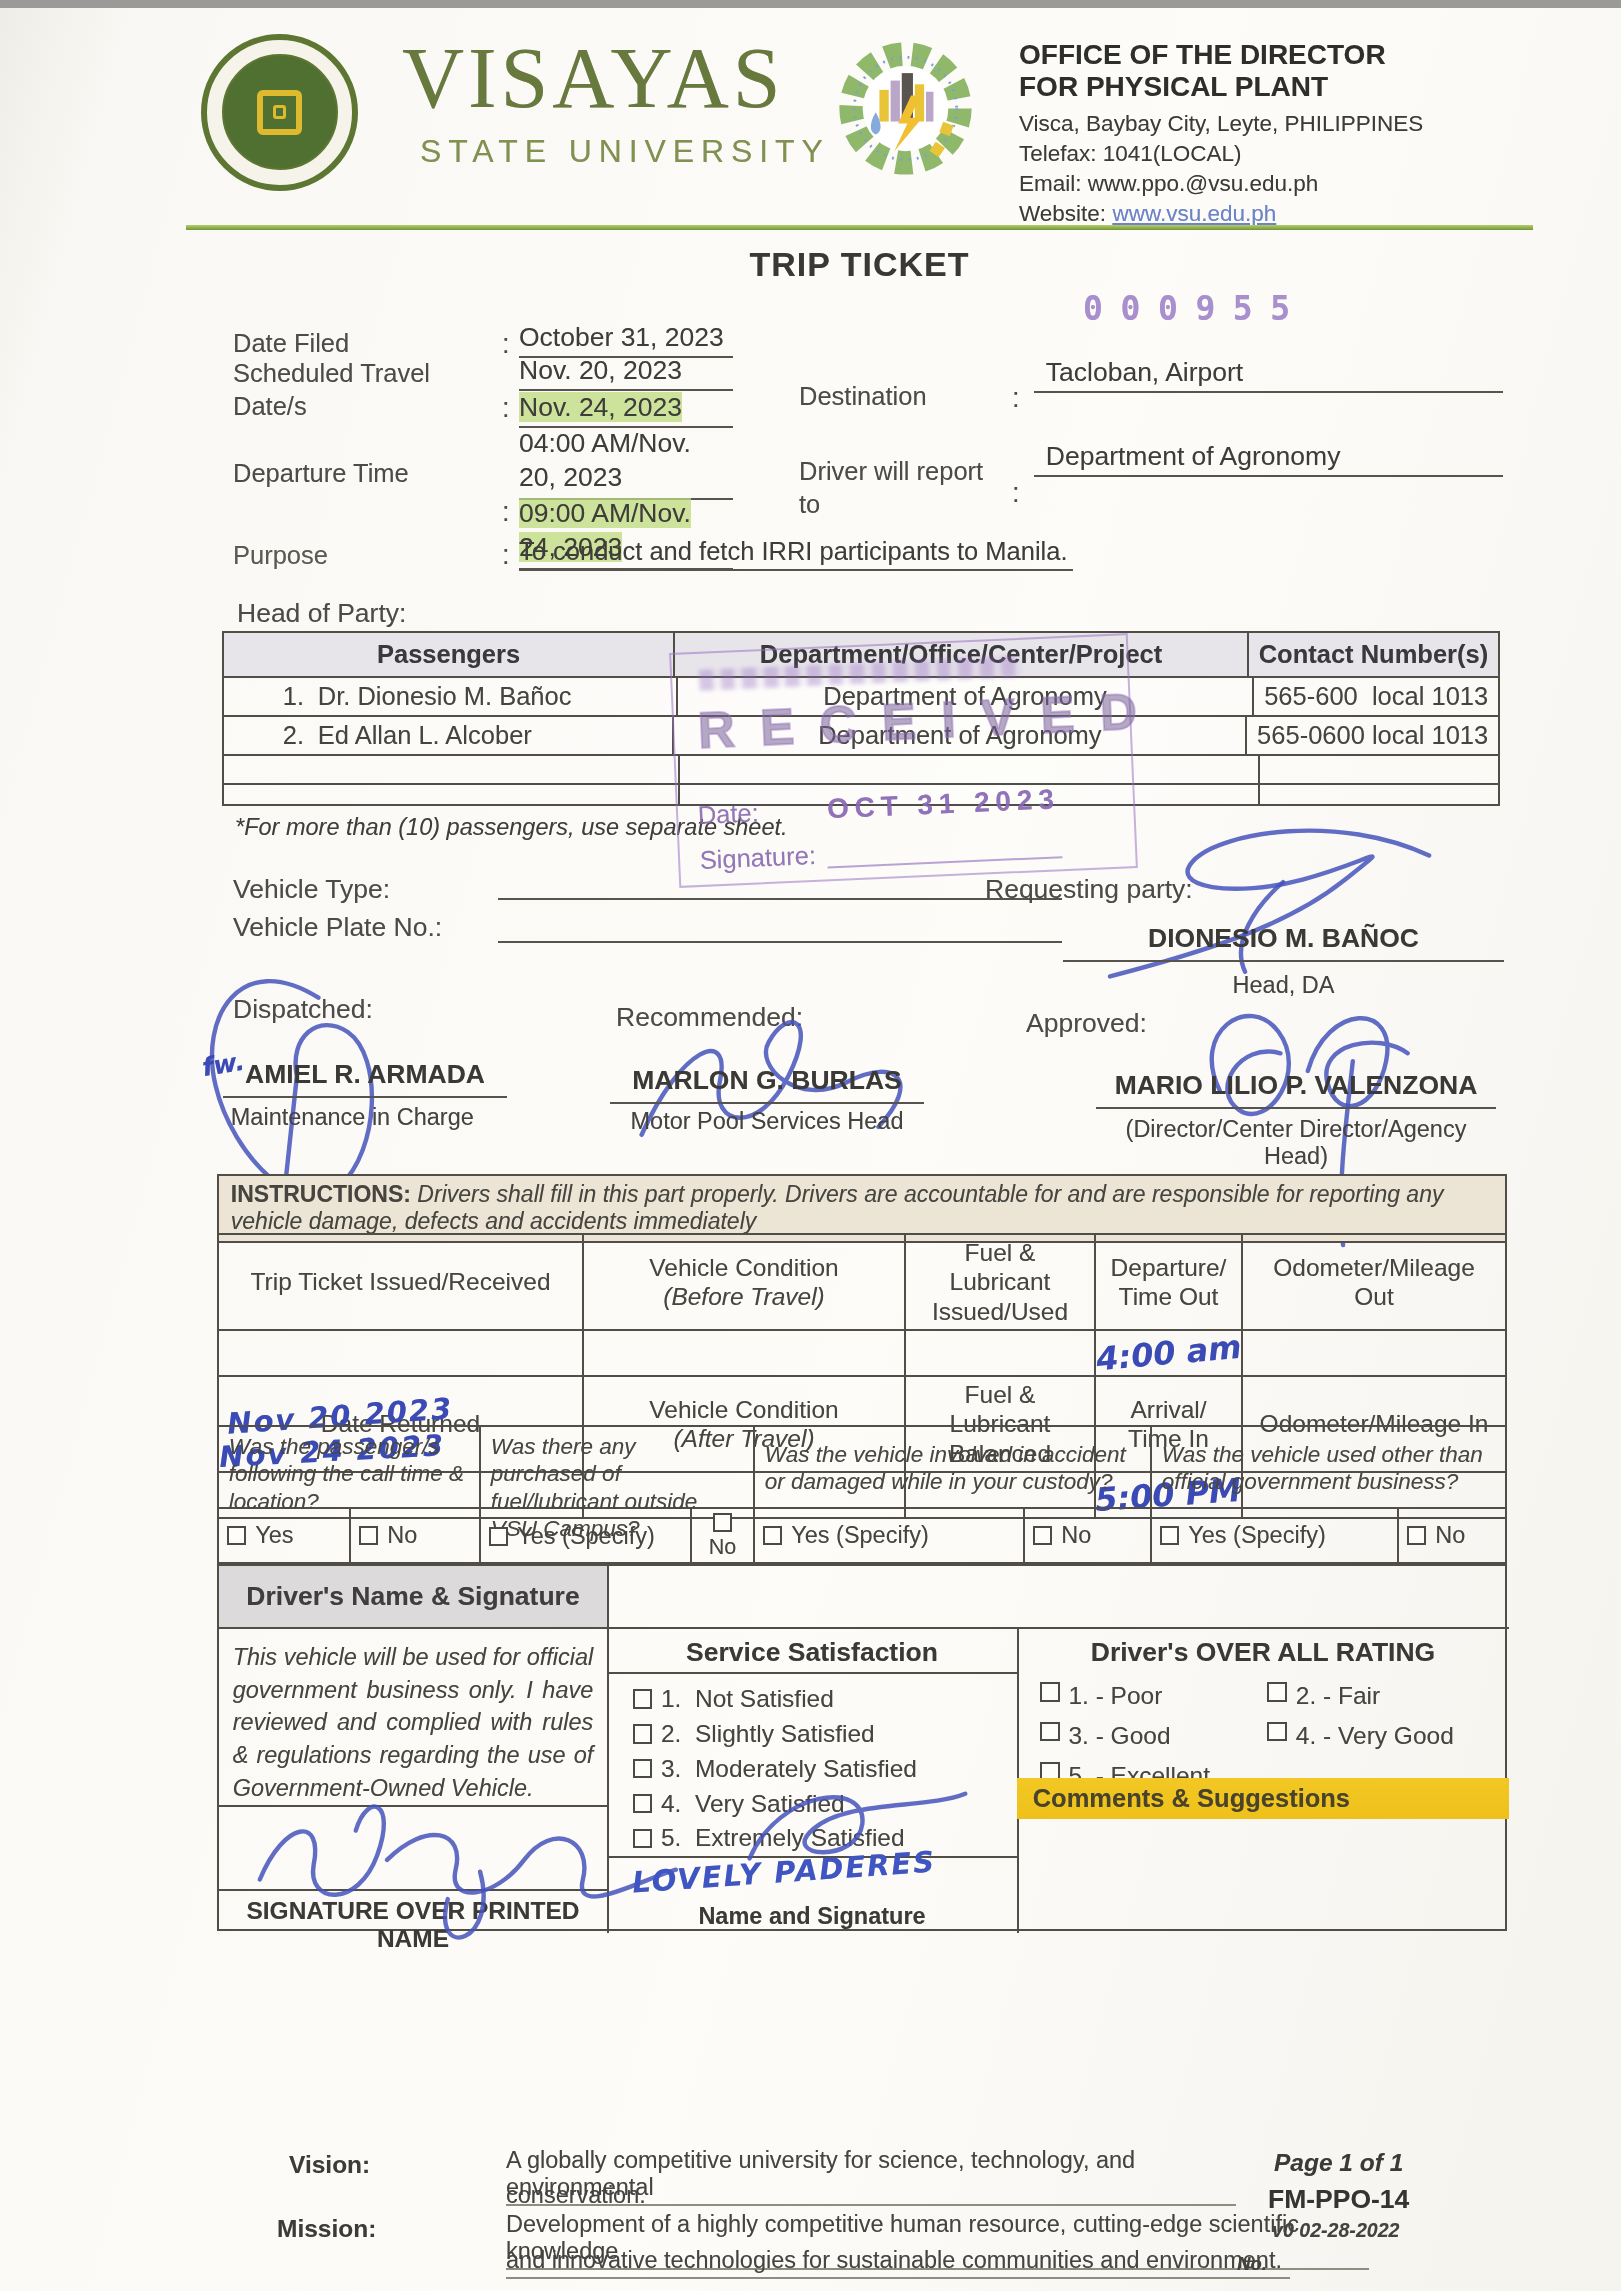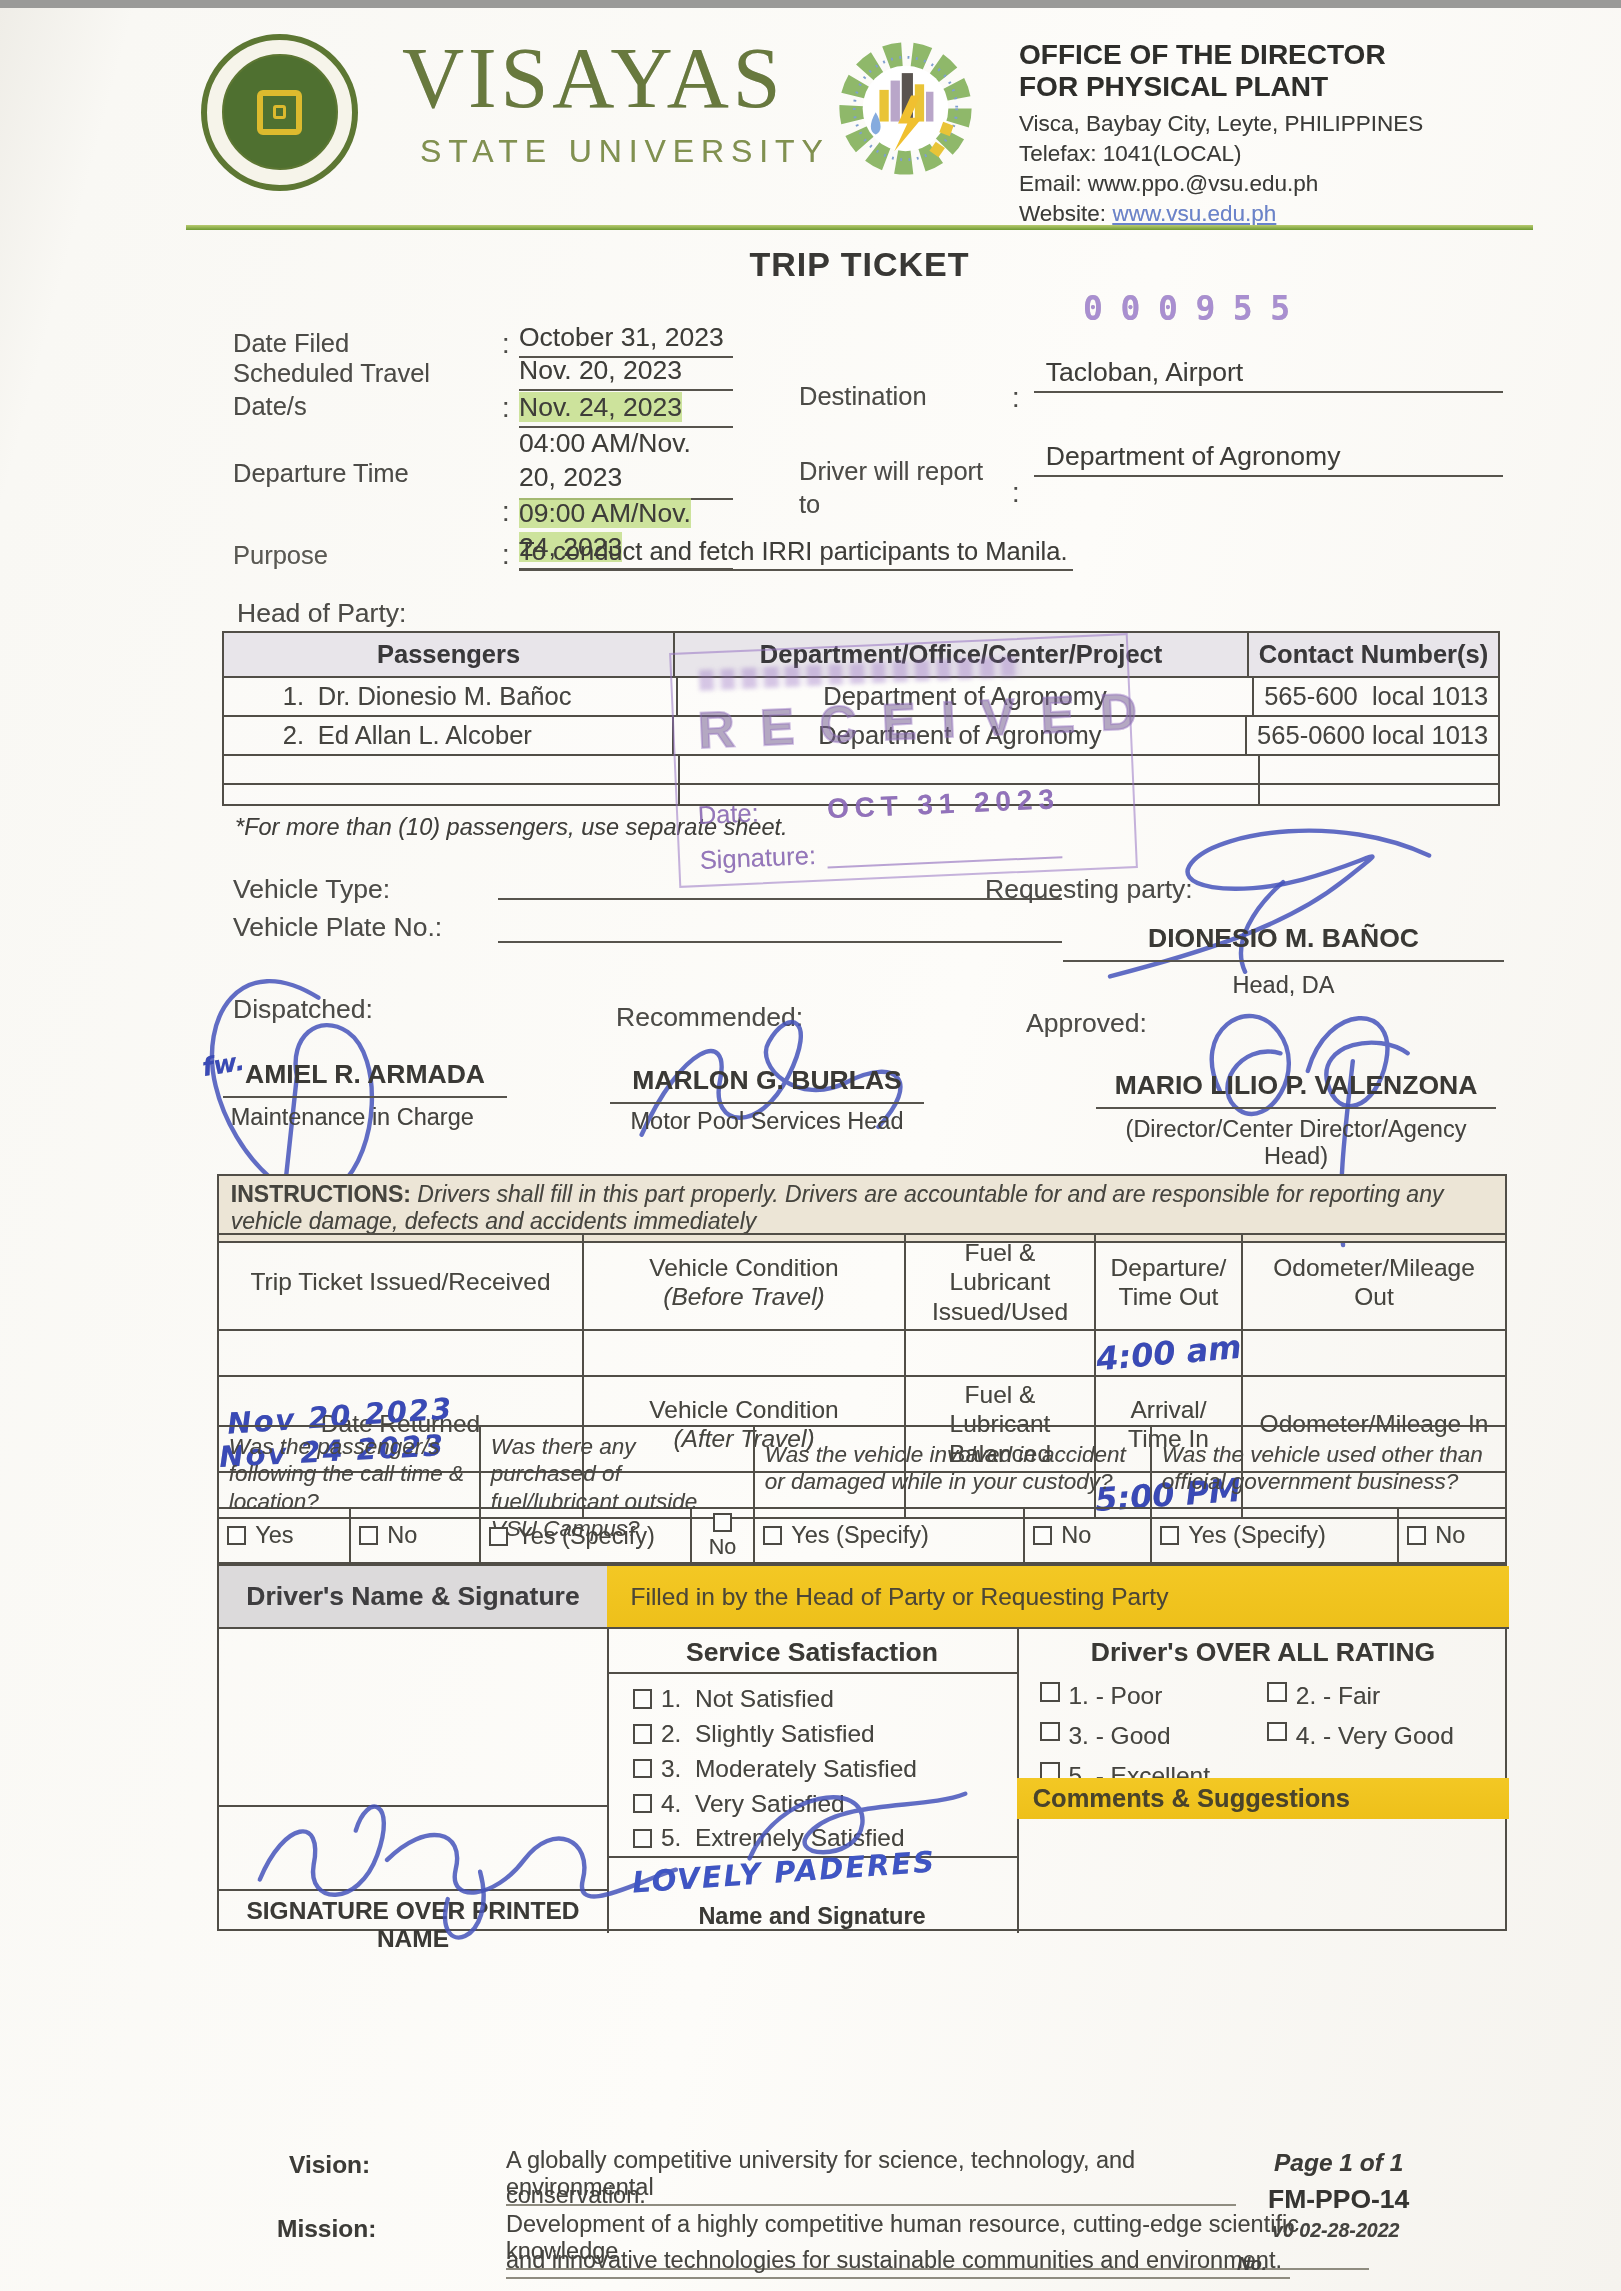--- a/index.html
+++ b/index.html
@@ -394,23 +394,23 @@
           </div>
       </div>
     </div>
   </div>
 
   <div class="abs bwrap" style="left:217px;top:1556px;width:1290px;height:367px">
     <div class="vline" style="left:388px;top:0;height:367px"></div>
     <div class="vline" style="left:798px;top:61px;height:306px"></div>
 
     <div class="abs grayhead" style="left:0;top:0;width:388px;height:61px">Driver's Name &amp; Signature</div>
-    <div class="abs yellowband" style="left:388px;top:0;width:902px;height:61px">Filled in by the Head of Party or Requesting Party</div>
     <div class="hline" style="left:0;top:61px;width:1290px"></div>
 
+    <div class="abs decl" style="left:0;top:61px;width:388px">This vehicle will be used for official government business only.  I have reviewed and complied with rules &amp; regulations regarding the use of Government-Owned Vehicle.</div>
     <div class="hline" style="left:0;top:239px;width:388px"></div>
     <div class="hline" style="left:0;top:323px;width:388px"></div>
     <div class="abs botlabel" style="left:0;top:331px;width:388px">SIGNATURE OVER PRINTED NAME</div>
 
     <div class="abs secthead" style="left:388px;top:71px;width:410px">Service Satisfaction</div>
     <div class="hline" style="left:388px;top:106px;width:410px"></div>
     <div class="abs" style="left:388px;top:112px;width:410px">
       <div class="optrow"><span class="cb"></span><span>1.  Not Satisfied</span></div>
       <div class="optrow"><span class="cb"></span><span>2.  Slightly Satisfied</span></div>
       <div class="optrow"><span class="cb"></span><span>3.  Moderately Satisfied</span></div>

